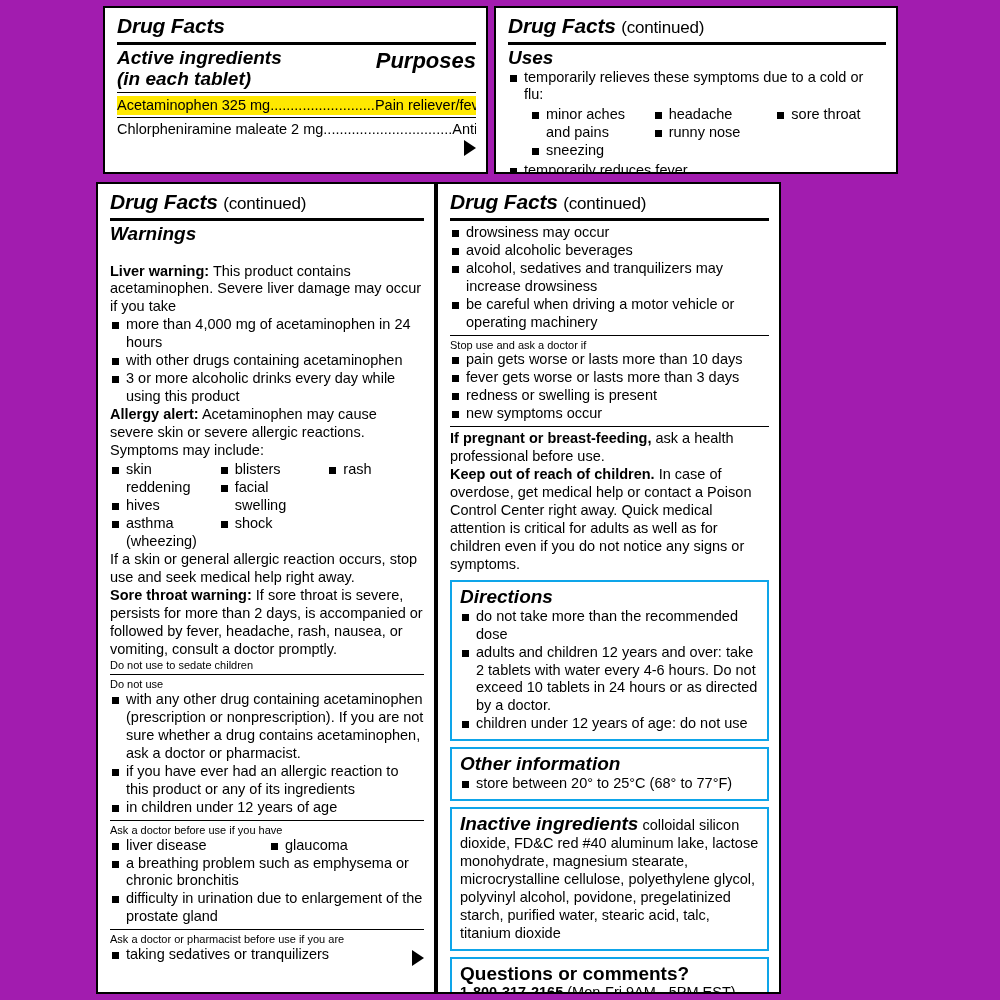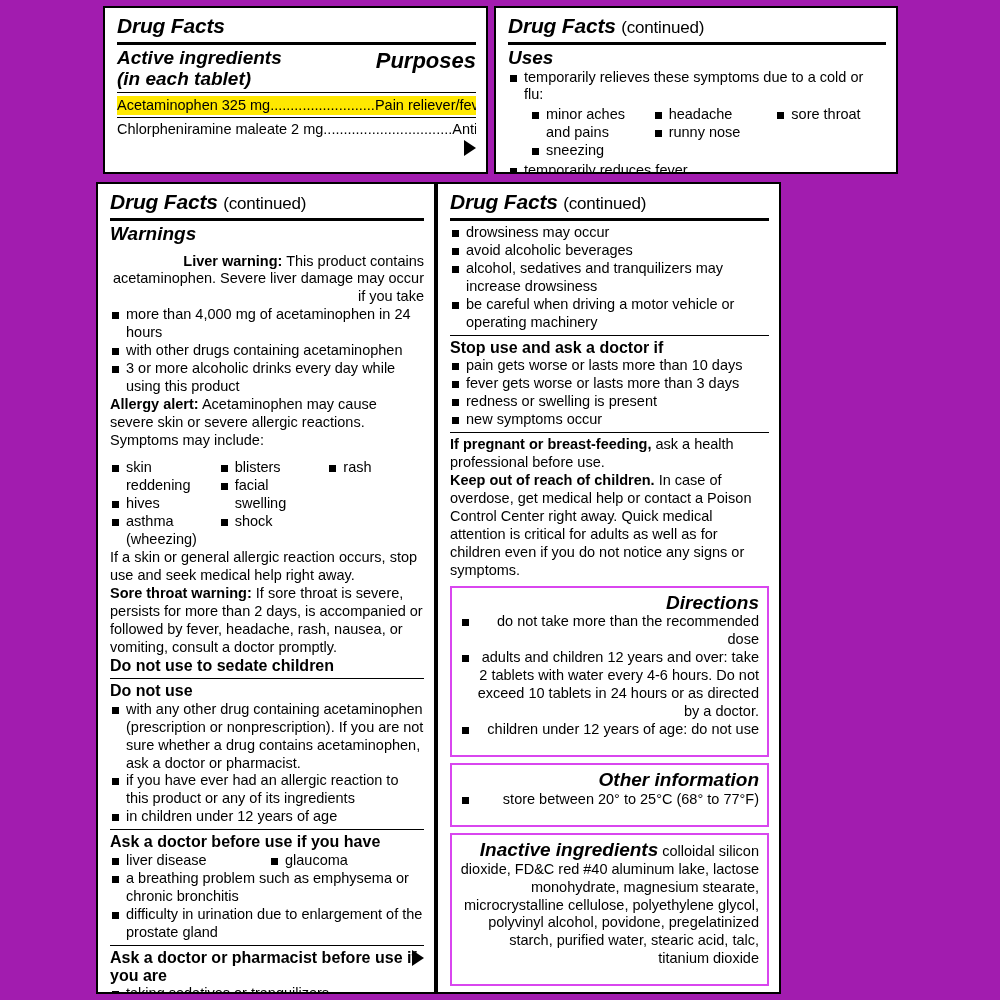--- a/index.html
+++ b/index.html
@@ -40,22 +40,22 @@
   .rule-thin  { border-bottom: 1px solid #000; margin: 3px 0 3px 0; }
   .rule-hair  { border-bottom: 1px solid #000; margin: 2px 0 2px 0; }
 
   .sect-hd {
     font-style: italic;
     font-weight: bold;
     font-size: 19px;
     line-height: 1.08;
   }
   .sect-hd-sm {
-    font-weight: bold;
-    font-size: 16px;
+    font-weight: normal;
+    font-size: 11px;
     line-height: 1.15;
   }
   .body-txt {
     font-size: 14.5px;
     line-height: 1.24;
   }
   .row-between {
     display: flex;
     justify-content: space-between;
     align-items: flex-start;
@@ -115,24 +115,23 @@
     margin-top: 1px;
   }
 
   
   #p-tl { left: 103px;  top: 6px;   width: 385px; height: 168px; }
   #p-tr { left: 494px;  top: 6px;   width: 404px; height: 168px; }
   #p-bl { left: 96px;   top: 182px; width: 340px; height: 812px; }
   #p-br { left: 436px;  top: 182px; width: 345px; height: 812px; }
 
   .inner-box {
-    border: 2px solid #d946ef;
-    padding: 5px 8px 16px 8px;
+    border: 2px solid #0ea5e9;
+    padding: 5px 8px 6px 8px;
     margin-top: 6px;
-    text-align: right;
   }
 
   .b { font-weight: bold; }
 </style>
 </head>
 <body>
 
 <div class="page">
 
   <div class="panel" id="p-tl">
@@ -199,36 +198,36 @@
 
   <div class="panel" id="p-bl">
     <div class="dftitle">
       <span>Drug Facts</span>
       <span class="cont">(continued)</span>
     </div>
     <div class="rule-thick"></div>
 
     <div class="sect-hd">Warnings</div>
 
-    <div class="body-txt" style="margin-top:8px;text-align:right;">
+    <div class="body-txt" style="margin-top:18px;">
       <span class="b">Liver warning:</span>
       <span>This product contains acetaminophen. Severe liver damage may occur if you take</span>
     </div>
     <ul class="sq">
       <li>more than 4,000 mg of acetaminophen in 24 hours</li>
       <li>with other drugs containing acetaminophen</li>
       <li>3 or more alcoholic drinks every day while using this product</li>
     </ul>
 
     <div class="body-txt">
       <span class="b">Allergy alert:</span>
       <span>Acetaminophen may cause severe skin or severe allergic reactions. Symptoms may include:</span>
     </div>
 
-    <div class="grid3" style="margin-top:9px;">
+    <div class="grid3" style="margin-top:1px;">
       <ul class="sq">
         <li>skin reddening</li>
         <li>hives</li>
         <li>asthma (wheezing)</li>
       </ul>
       <ul class="sq">
         <li>blisters</li>
         <li>facial swelling</li>
         <li>shock</li>
       </ul>

